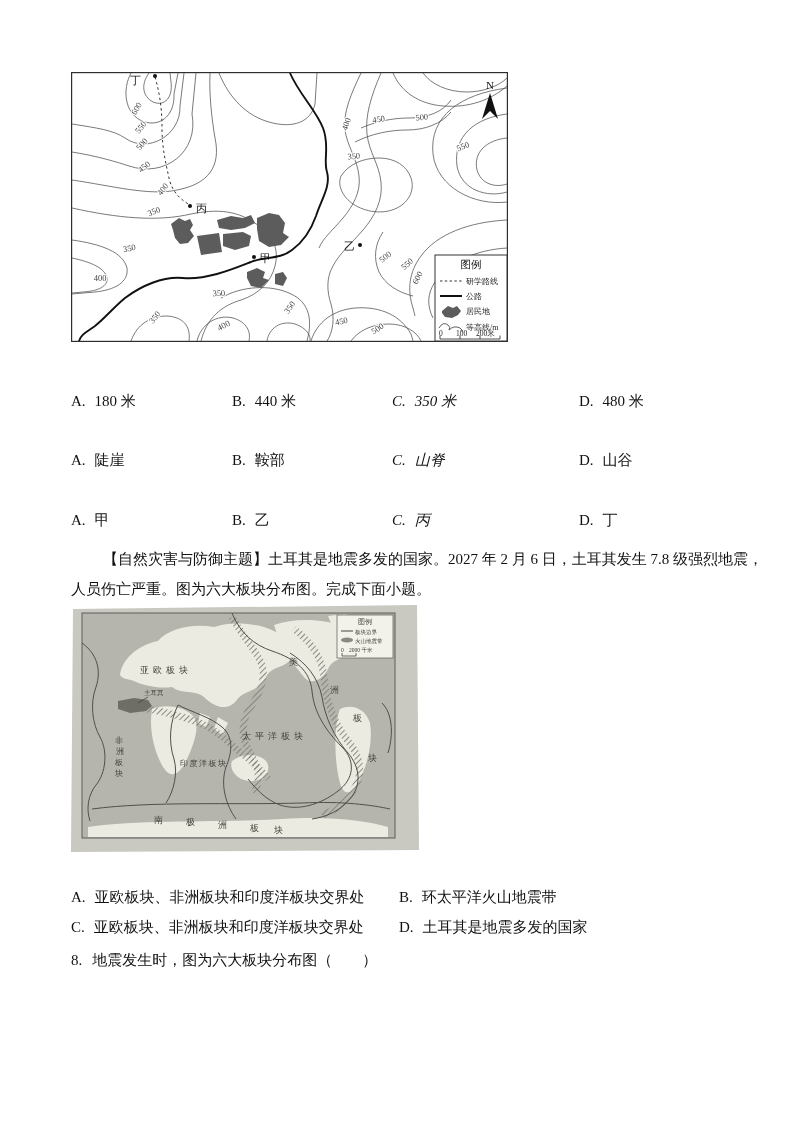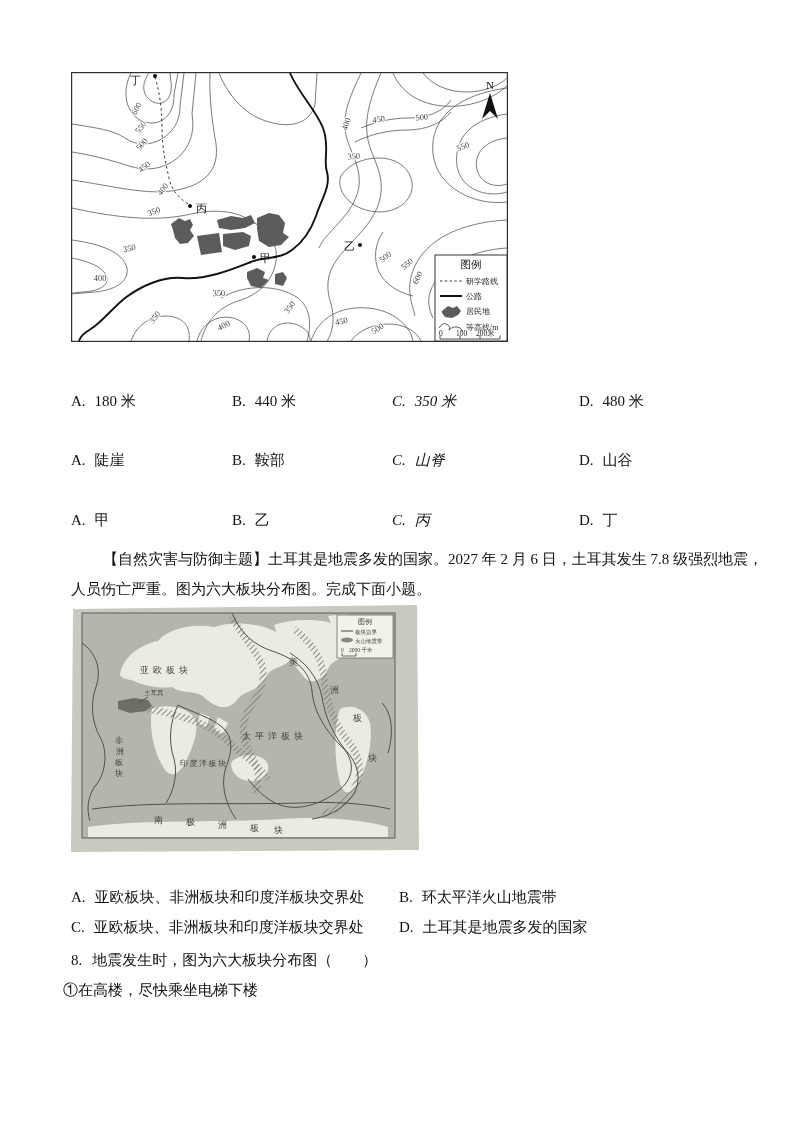--- a/index.html
+++ b/index.html
@@ -246,15 +246,14 @@
     <span class="opt cB"><span class="olabel">B.</span><span>环太平洋火山地震带</span></span>
   </div>
   <div class="opts" style="top:918px">
     <span class="opt c1"><span class="olabel">C.</span><span>亚欧板块、非洲板块和印度洋板块交界处</span></span>
     <span class="opt cB"><span class="olabel">D.</span><span>土耳其是地震多发的国家</span></span>
   </div>
 
   <div class="line" style="top:951px">
     <span class="qnum">8.</span><span>地震发生时，图为六大板块分布图（　　）</span>
   </div>
-  <div class="item" style="top:981px">①在高楼，尽快乘坐电梯下楼</div>
 
 </div>
 
 </body></html>

